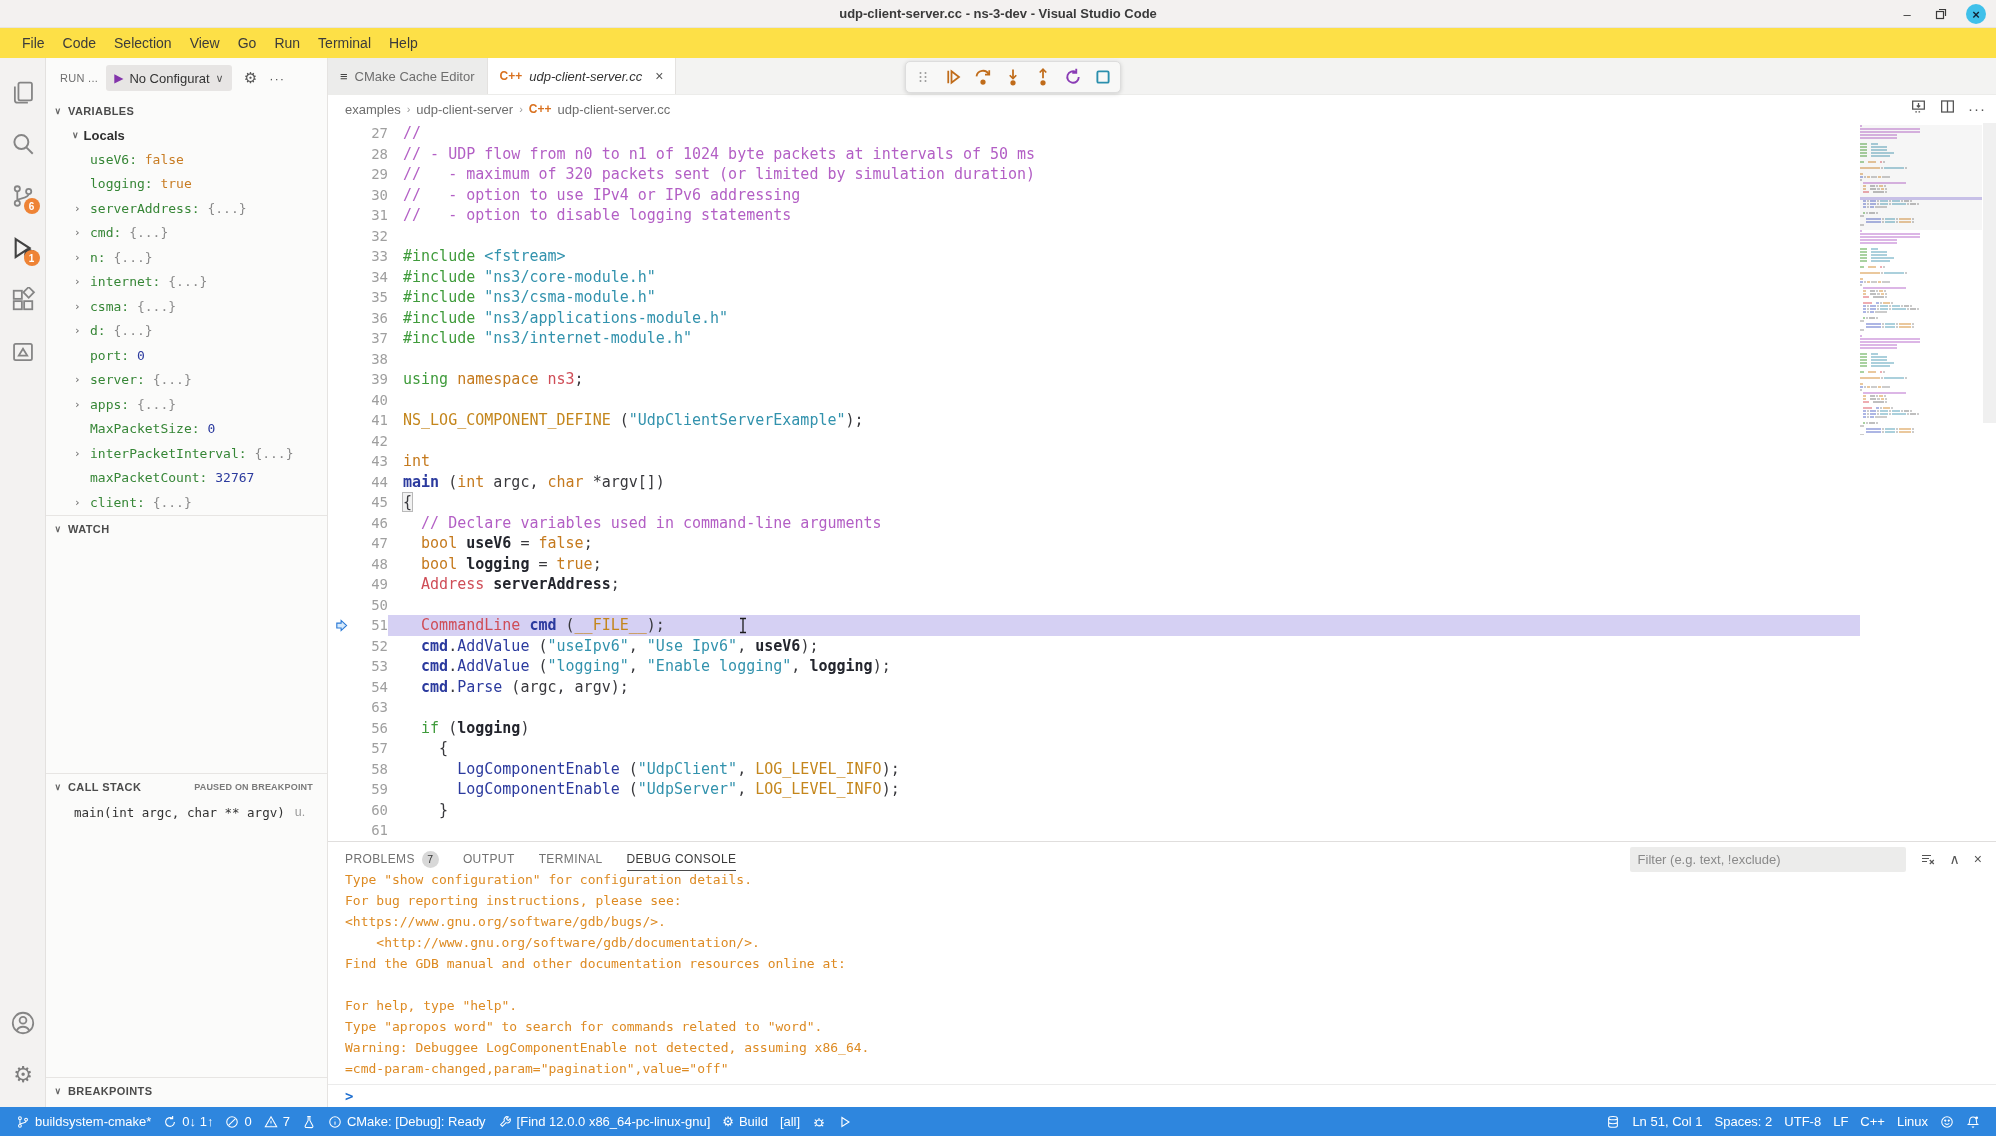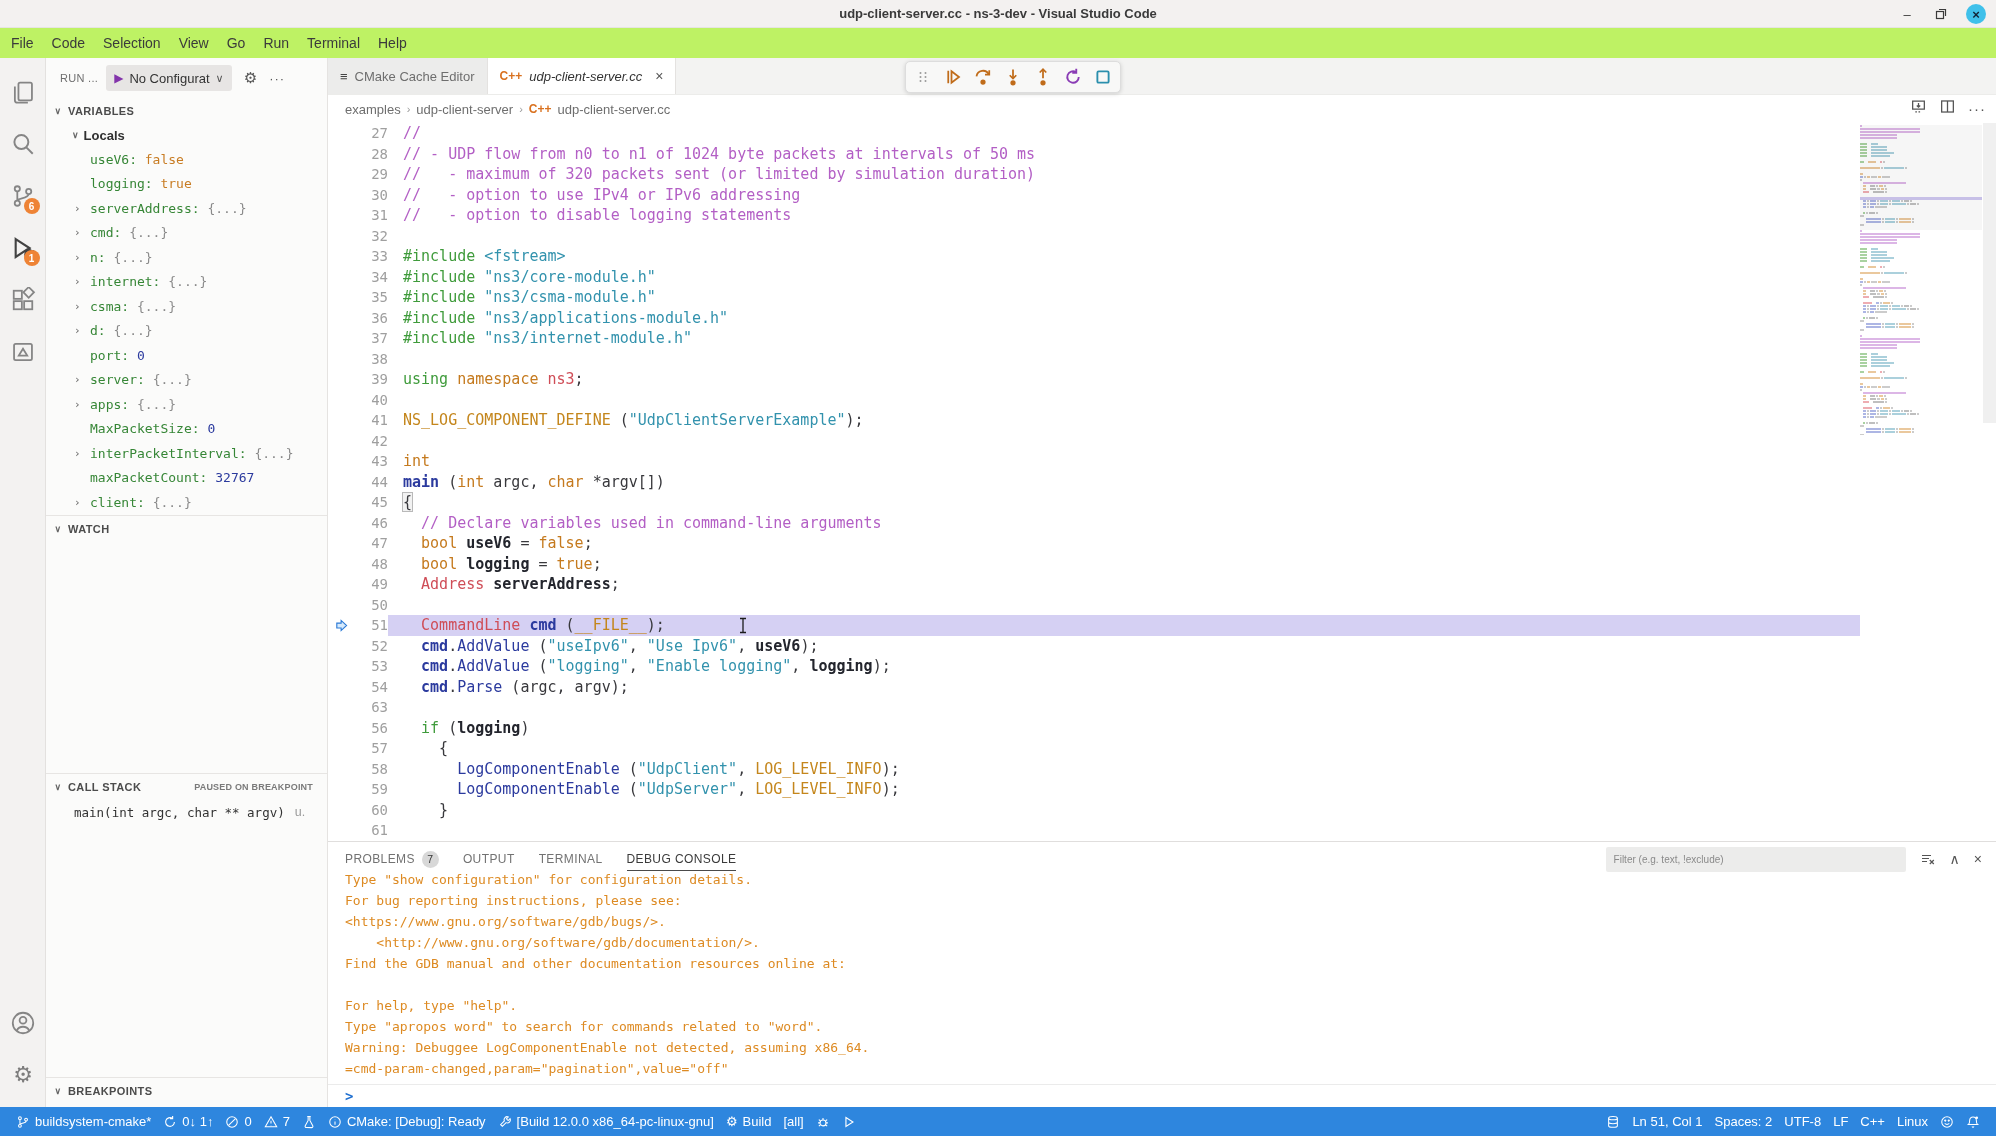--- a/index.html
+++ b/index.html
@@ -7,21 +7,21 @@
   body { font-family:"Liberation Sans", sans-serif; background:#fff; color:#333; position:relative; }
 
   
   #titlebar { height:28px; background:#f3f1f0; display:flex; align-items:center; justify-content:center; position:relative; border-bottom:1px solid #e6e4e2; }
   #titlebar .title { font-size:13px; font-weight:bold; color:#3a3a3a; }
   #win-controls { position:absolute; right:10px; top:0; height:28px; display:flex; align-items:center; gap:16px; }
   .winbtn { width:18px; height:18px; display:flex; align-items:center; justify-content:center; color:#3a3a3a; font-size:13px; }
   #close-btn { width:20px; height:20px; border-radius:50%; background:#3fc0ea; color:#123; font-size:13px; font-weight:bold; }
 
   
-  #menubar { height:30px; background:#bef264; display:flex; align-items:center; padding-left:2px; }
+  #menubar { height:30px; background:#fde047; display:flex; align-items:center; padding-left:13px; }
   .menu-item { padding:4px 9px; font-size:14px; color:#3b3b3b; border-radius:3px; }
 
   
   #main { display:flex; height:1049px; }
 
   
   #activitybar { width:46px; background:#f3f2f1; border-right:1px solid #e3e1df; display:flex; flex-direction:column; align-items:center; padding-top:8px; position:relative; }
   .act-item { width:46px; height:52px; display:flex; align-items:center; justify-content:center; position:relative; color:#848484; }
   .act-item svg { stroke:#858585; }
   .act-item.active svg { stroke:#424242; }
@@ -96,21 +96,21 @@
   #mouse-ibeam { position:absolute; left:410px; top:494px; z-index:5; }
 
   
   #panel { height:266px; border-top:1px solid #e0dedd; display:flex; flex-direction:column; background:#fff; }
   #panel-header { height:34px; display:flex; align-items:center; padding:0 14px 0 17px; flex:none; }
   .panel-tab { display:flex; align-items:center; gap:7px; margin-right:24px; font-size:12px; letter-spacing:.4px; color:#727272; height:100%; position:relative; }
   .panel-tab.active { color:#3a3a3a; }
   .panel-tab.active::after { content:""; position:absolute; left:0; right:0; bottom:5px; height:1.5px; background:#4a4a4a; }
   .ptab-badge { background:#d8d8d8; color:#333; border-radius:9px; min-width:17px; height:17px; font-size:10.5px; display:flex; align-items:center; justify-content:center; padding:0 4px; }
   #panel-right { margin-left:auto; display:flex; align-items:center; gap:14px; }
-  #filter-input { width:300px; height:25px; background:#ececeb; border:none; outline:none; font-size:10px; color:#b91c1c; padding:0 8px; border-radius:2px; font-family:"Liberation Sans",sans-serif; }
+  #filter-input { width:276px; height:25px; background:#ececeb; border:none; outline:none; font-size:13px; color:#b91c1c; padding:0 8px; border-radius:2px; font-family:"Liberation Sans",sans-serif; }
   #filter-input::placeholder { color:#8a8a8a; }
   .panel-ico { color:#555; font-size:14px; display:flex; align-items:center; }
   #console { flex:1; overflow:hidden; padding-left:17px; margin-top:-7px; }
   .console-line { font-family:"DejaVu Sans Mono","Liberation Mono",monospace; font-size:13px; line-height:21px; color:#dd8a22; white-space:pre; }
   #prompt-row { height:23px; border-top:1px solid #ebebeb; display:flex; align-items:center; padding-left:17px; flex:none; }
   #prompt-chev { color:#1f6fd0; font-family:"DejaVu Sans Mono",monospace; font-size:14px; font-weight:bold; }
 
   
   #statusbar { position:absolute; left:0; bottom:0; width:1996px; height:29px; background:#2e86de; color:#fff; display:flex; align-items:center; font-size:13px; padding:0 10px; }
   .srow { display:flex; align-items:center; gap:5px; padding:0 6px; height:100%; white-space:nowrap; }
@@ -1200,21 +1200,21 @@
           </svg>
         </span>
         <span>CMake: [Debug]: Ready</span>
       </div>
       <div class="srow">
         <span style="display: flex; align-items: center;">
           <svg width="14" height="14" viewBox="0 0 16 16" fill="none" stroke-width="1.2">
             <path d="M13.8 4.2a3.4 3.4 0 0 1-4.5 4.5L5 13l-2-2 4.3-4.3a3.4 3.4 0 0 1 4.5-4.5L9.6 4.4l2 2z"></path>
           </svg>
         </span>
-        <span>[Build 12.0.0 x86_64-pc-linux-gnu]</span>
+        <span>[Find 12.0.0 x86_64-pc-linux-gnu]</span>
       </div>
       <div class="srow">
         <span style="display: flex; align-items: center;">
           <span class="sicon-char">⚙</span>
         </span>
         <span>Build</span>
       </div>
       <div class="srow">
         <span>[all]</span>
       </div>

